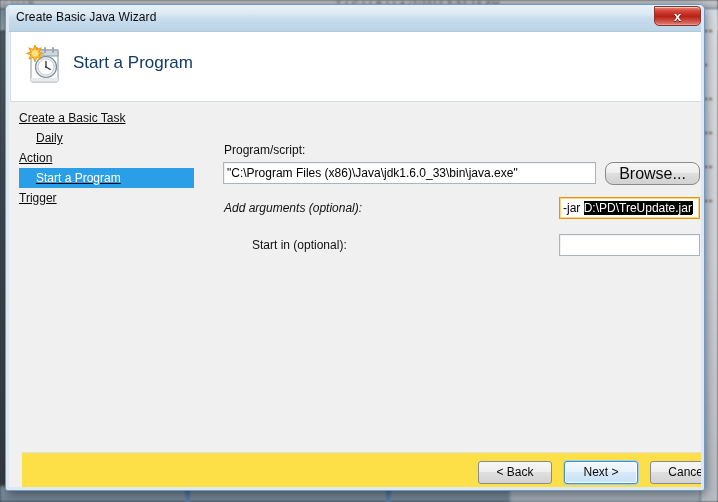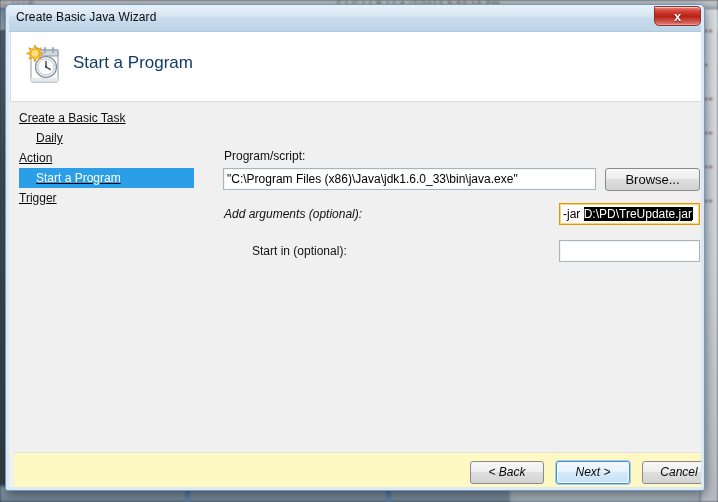--- a/index.html
+++ b/index.html
@@ -241,21 +241,21 @@
     padding-left: 17px;
     width: 175px;
     background: #2a9fe8;
     color: #ffffff;
   }
 
   
   .form {
     position: absolute;
     left: 210px;
-    top: 14px;
+    top: 8px;
     width: 482px;
     height: 350px;
   }
   .f-label {
     position: absolute;
     font-size: 12px;
     color: #101010;
     white-space: nowrap;
   }
   .f-input {
@@ -286,40 +286,39 @@
     height: 13px;
     background: #000;
     vertical-align: -2px;
     margin-left: 0px;
   }
   .btn {
     position: absolute;
     height: 23px;
     background: linear-gradient(180deg,#f6f6f6 0%, #ededed 48%, #dedede 50%, #d2d2d2 100%);
     border: 1px solid #8a8a8a;
-    border-radius: 3px;
-    box-sizing: border-box;
-    font-size: 13px;
+    border-radius: 8px;
+    box-sizing: border-box;
+    font-size: 16px;
     color: #0a0a0a;
     text-align: center;
     line-height: 21px;
     cursor: pointer;
     white-space: nowrap;
   }
 
   
   .footer {
     position: absolute;
-    left: 8px;
+    left: 16px;
     top: 447px;
     width: 692px;
     height: 36px;
-    background: #fef9c3;
+    background: #fde047;
     border-top: 1px solid #dfdfdf;
-    font-style: italic;
   }
   .fbtn {
     position: absolute;
     top: 8px;
     width: 74px;
     height: 23px;
     background: linear-gradient(180deg,#f7f7f7 0%, #eeeeee 48%, #dfdfdf 50%, #d3d3d3 100%);
     border: 1px solid #8a8a8a;
     border-radius: 3px;
     box-sizing: border-box;

